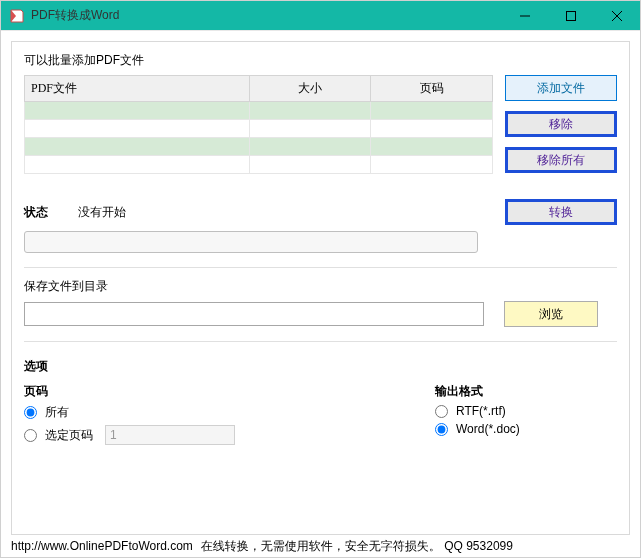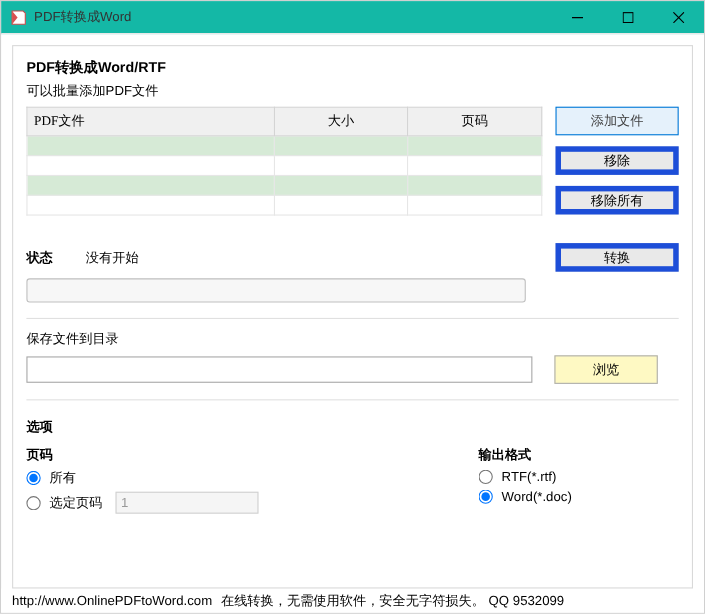--- a/index.html
+++ b/index.html
@@ -68,30 +68,30 @@
   table.filelist td {
     border: 1px solid #e6e6e6;
     height: 18px;
     padding: 0;
   }
   table.filelist tbody tr:nth-child(odd) td { background: #d6ead6; }
   table.filelist tbody tr:nth-child(even) td { background: #ffffff; }
   .btns { width: 112px; display: flex; flex-direction: column; gap: 10px; }
   .btn {
     height: 26px;
-    border: 5px solid #1d4ed8;
+    border: 3px solid #1d4ed8;
     background: #e9e9e9;
-    color: #000000;
+    color: #4c1d95;
     display: flex; align-items: center; justify-content: center;
     cursor: default;
   }
   .btn.primary {
     border: 1px solid #0078d7;
     background: #e5f1fb;
-    color: #404040;
+    color: #0369a1;
     cursor: pointer;
   }
   .status-row { display: flex; gap: 30px; align-items: center; margin-top: 25px; }
   .status-label { font-weight: bold; }
   .status-text { }
   .status-row .spacer { flex: 1; }
   .progress {
     margin-top: 6px;
     width: 454px;
     height: 22px;
@@ -169,21 +169,20 @@
   <div class="winbtn close">
     <svg width="10" height="10" viewBox="0 0 10 10">
         <line x1="0" y1="0" x2="10" y2="10" stroke="#000" stroke-width="1"></line>
         <line x1="10" y1="0" x2="0" y2="10" stroke="#000" stroke-width="1"></line>
       </svg>
   </div>
 </div>
 
 <div class="content">
   <div class="panel">
-    <div class="heading">PDF转换成Word/RTF</div>
     <div class="subheading">可以批量添加PDF文件</div>
 
     <div class="row-top">
       <div class="table-wrap">
         <table class="filelist">
           <thead>
             <tr>
               <th>PDF文件</th>
               <th>大小</th>
               <th>页码</th>

